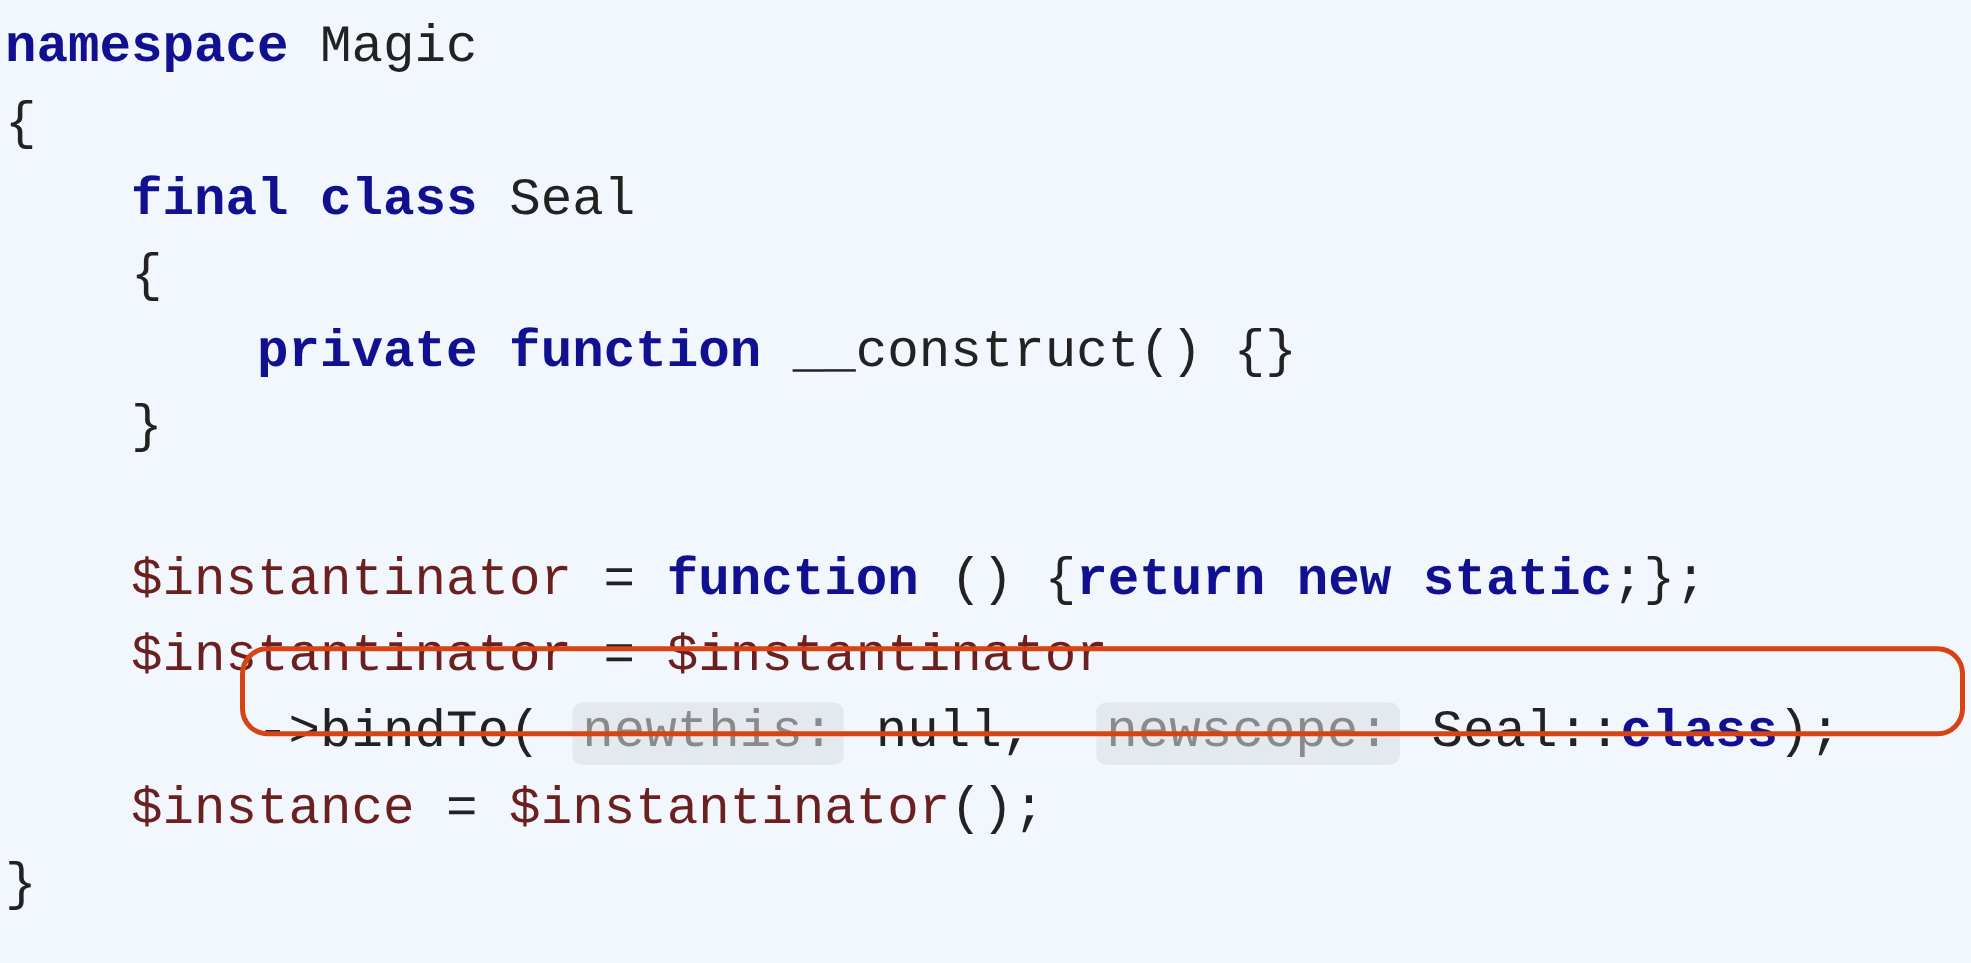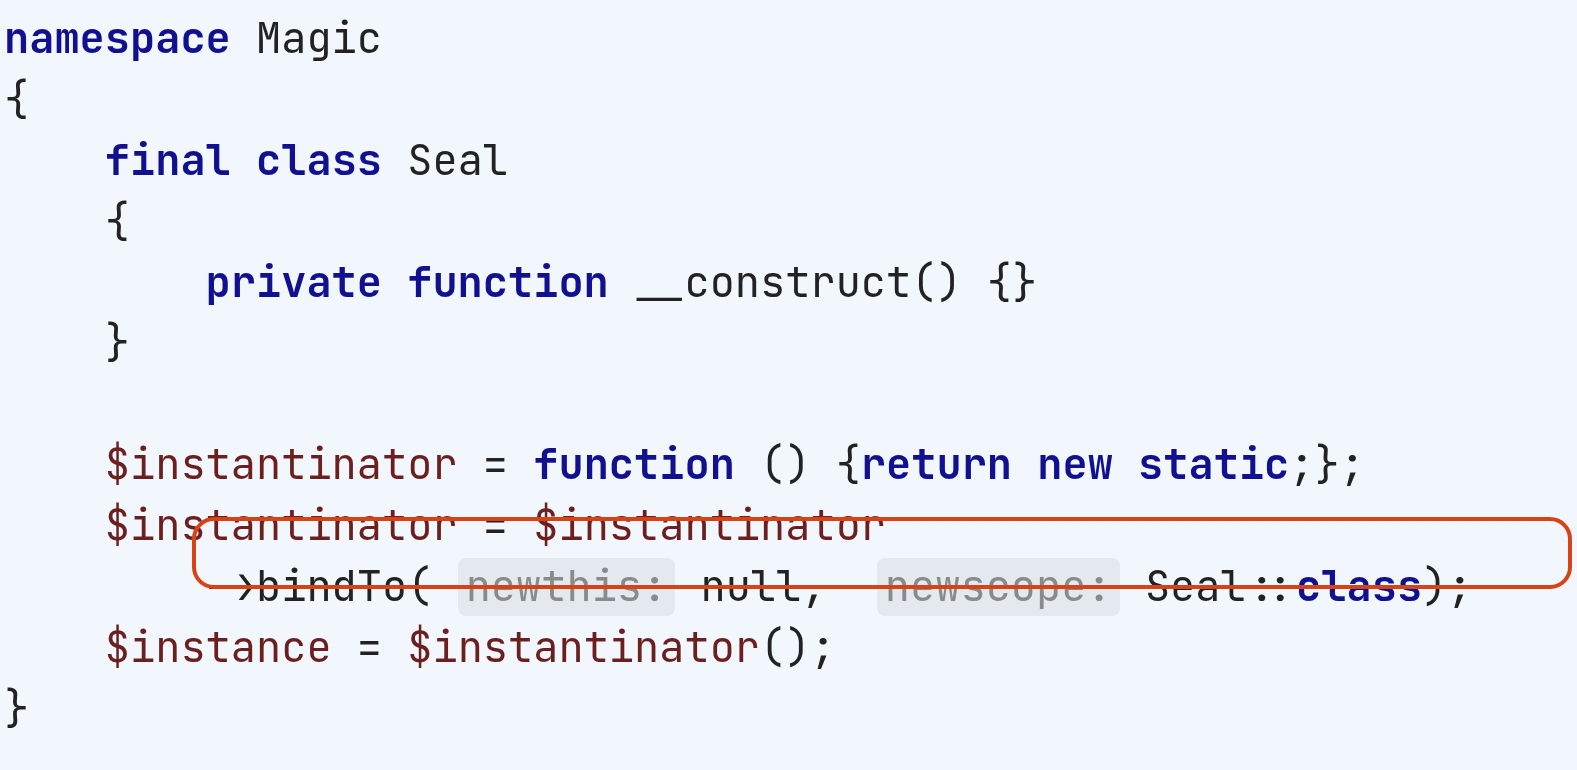--- a/index.html
+++ b/index.html
@@ -33,21 +33,21 @@
     padding: 0 8px 2px 8px;
     font-weight: 400;
   }
   .hl-box {
     position: absolute;
     border: 4px solid #d84315;
     border-radius: 22px;
     pointer-events: none;
     box-sizing: border-box;
   }
-  .root { position: relative; width: 1576px; height: 770px; }
+  .root { position: relative; width: 1576px; height: 770px; font-family: Liberation Mono, monospace; }
 </style>
 </head>
 <body>
 
 <div class="root">
 
 <pre class="code"><span><span class="kw">namespace</span><span class="ident"> Magic</span></span>
 <span><span class="op">{</span></span>
 <span><span>    </span><span class="kw">final</span><span> </span><span class="kw">class</span><span class="ident"> Seal</span></span>
 <span><span>    </span><span class="op">{</span></span>

